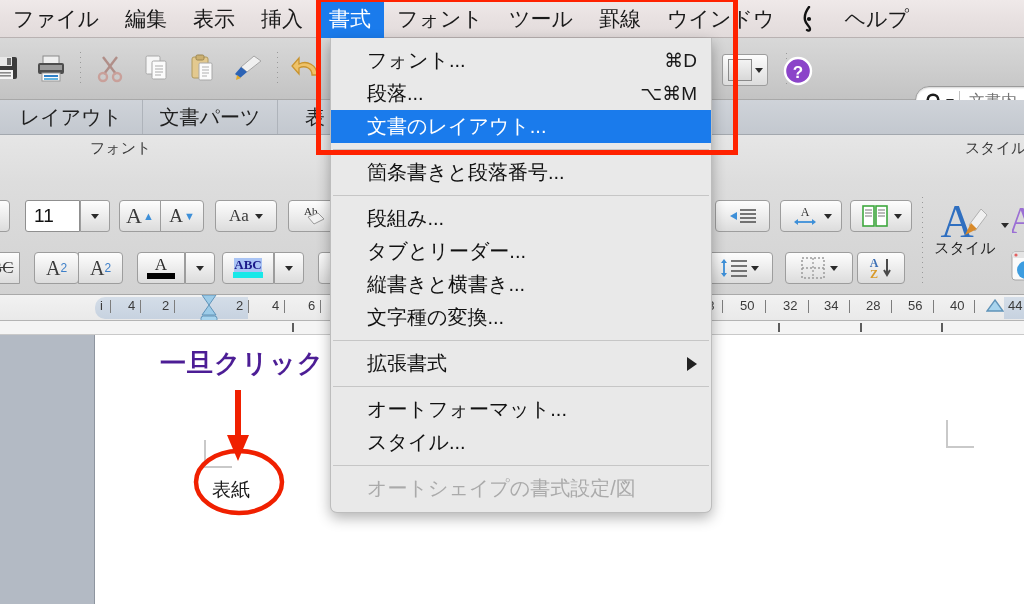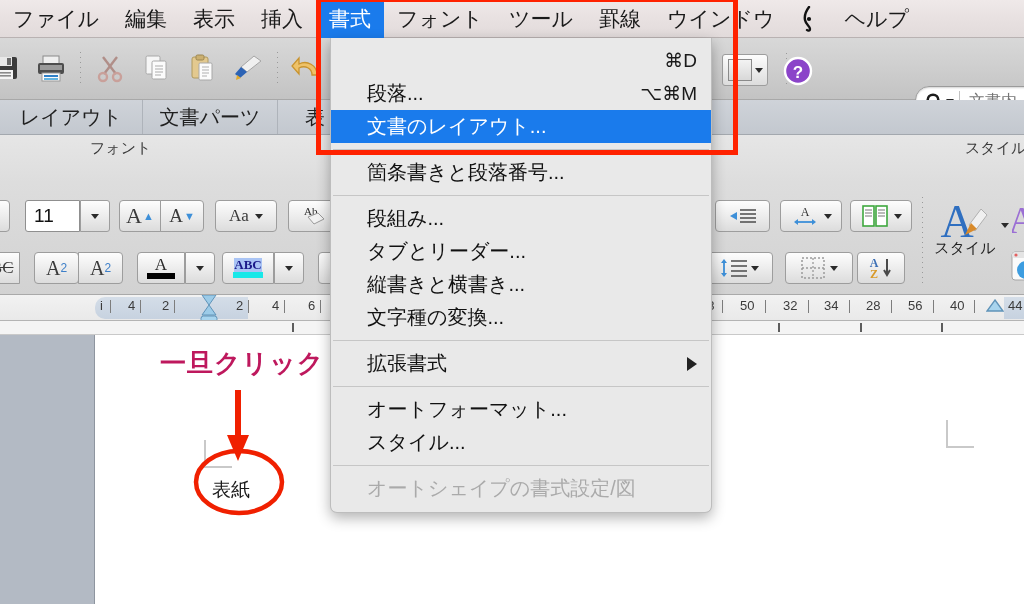--- a/index.html
+++ b/index.html
@@ -115,21 +115,21 @@
   .page{
     position:absolute;left:96px;top:0;width:928px;height:269px;
     background:#ffffff;
   }
   .corner-mark{position:absolute;width:28px;height:28px;}
   .corner-mark i{position:absolute;background:#c9c9c9;display:block;}
 
   
   .annot-text{
     position:absolute;left:160px;top:346px;font-size:26px;font-weight:bold;
-    color:#be185d;letter-spacing:1px;white-space:nowrap;
+    color:#4c1d95;letter-spacing:1px;white-space:nowrap;
     font-family:"Liberation Sans","DejaVu Sans",sans-serif;
   }
   .doc-word{
     position:absolute;left:212px;top:477px;font-size:19px;color:#1a1a1a;
     font-family:"DejaVu Sans",sans-serif;
   }
 
   
   .dropdown{
     position:absolute;left:330px;top:38px;width:382px;
@@ -544,20 +544,21 @@
       <line x1="238" y1="55" x2="238" y2="108" stroke="#f02000" stroke-width="6"></line>
       <path d="M238 126 L227 100 L249 100 Z" fill="#f02000"></path>
       <ellipse cx="239" cy="147" rx="43" ry="31" fill="none" stroke="#f02000" stroke-width="4.5"></ellipse>
     </svg>
   </div>
 </div>
 <div class="annot-text">一旦クリック</div>
 
 <div class="dropdown">
   <div class="mi">
+    <span class="label">フォント...</span>
     <span class="shortcut">⌘D</span>
   </div>
   <div class="mi">
     <span class="label">段落...</span>
     <span class="shortcut">⌥⌘M</span>
   </div>
   <div class="mi hl">
     <span class="label">文書のレイアウト...</span>
   </div>
   <div class="mi-sep"></div>

